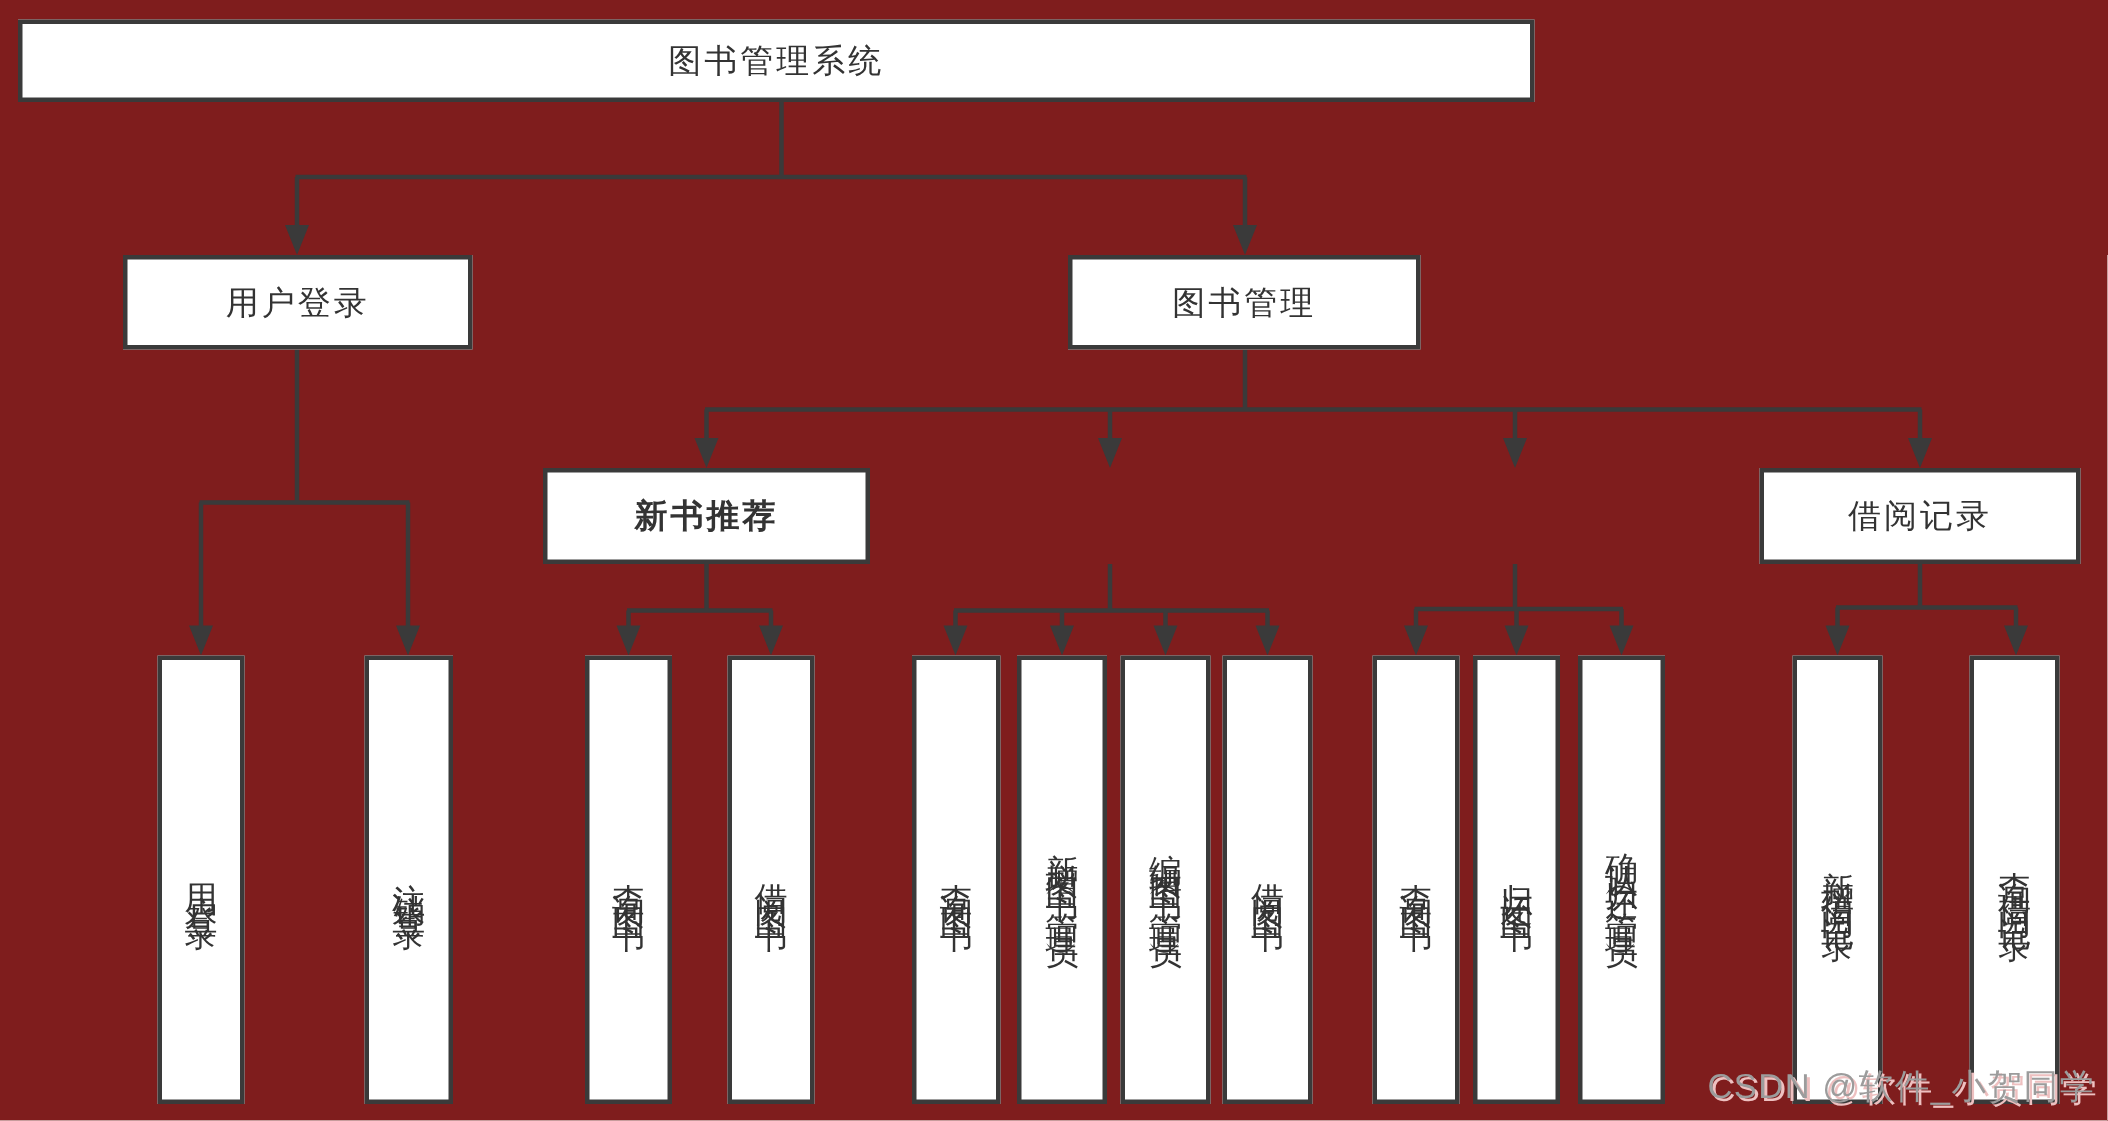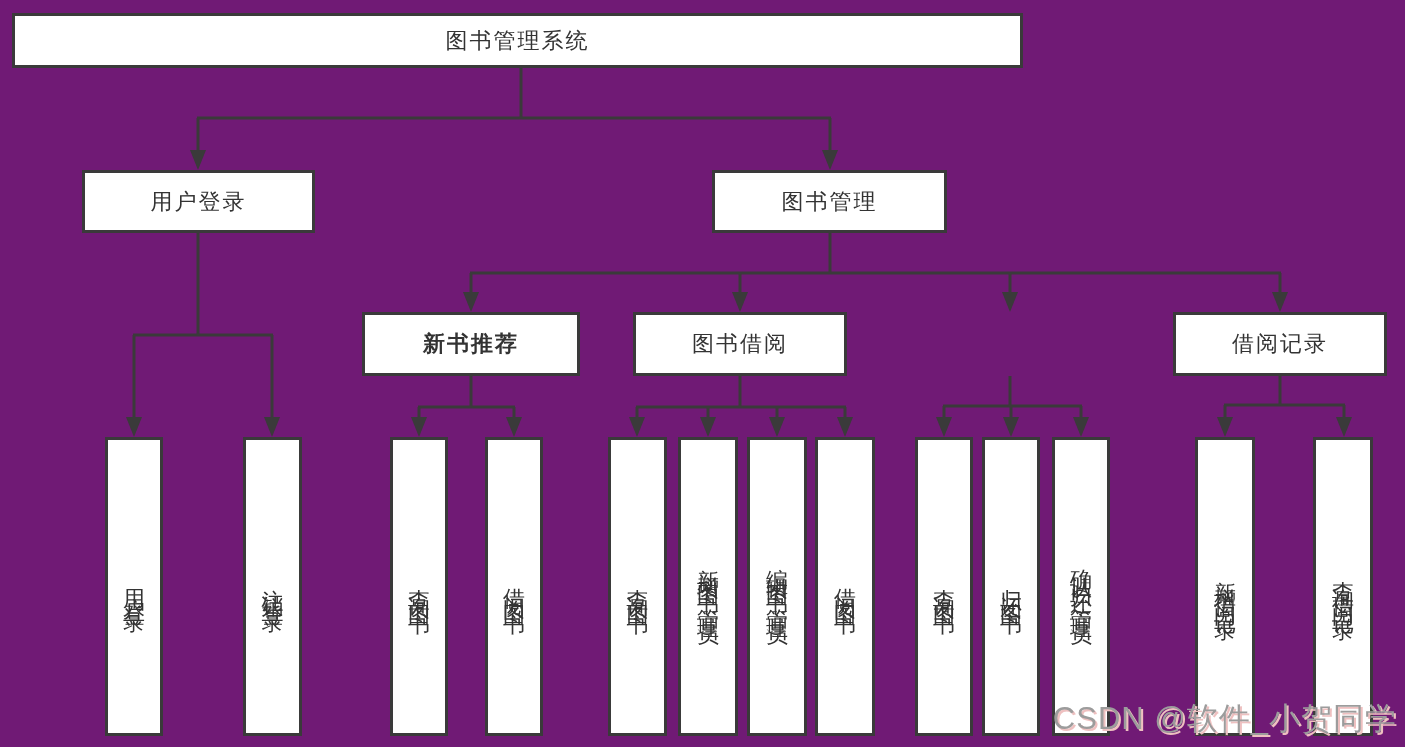--- a/index.html
+++ b/index.html
@@ -1,20 +1,20 @@
 <!DOCTYPE html>
 <html><head>
 <meta charset="utf-8">
 <style>
   html, body { margin: 0; padding: 0; background: #ffffff; }
   .canvas {
     position: relative;
     width: 1405px;
     height: 747px;
-    background: #701a75;
+    background: #7f1d1d;
     font-family: "Liberation Sans", sans-serif;
     overflow: hidden;
   }
   .connectors {
     position: absolute;
     left: 0; top: 0;
     z-index: 0;
   }
   .box {
     position: absolute;
@@ -38,21 +38,21 @@
     font-size: 22px;
     line-height: 1;
     letter-spacing: 8px;
     color: #333333;
     white-space: nowrap;
   }
   .watermark {
     position: absolute;
     right: 8px;
     bottom: 7px;
-    font-size: 31px;
+    font-size: 23px;
     color: #9c9c9c;
     text-shadow: 2px 2px 0 #eec0c0;
     z-index: 2;
     white-space: nowrap;
     letter-spacing: 1px;
   }
 </style>
 </head>
 <body>
 
@@ -98,23 +98,20 @@
   <div class="box" style="left:82px; top:170px; width:233px; height:63px;">
     <span class="hlabel">用户登录</span>
   </div>
   <div class="box" style="left:712px; top:170px; width:235px; height:63px;">
     <span class="hlabel">图书管理</span>
   </div>
 
   <div class="box" style="left:362px; top:312px; width:218px; height:64px;font-weight:bold;">
     <span class="hlabel">新书推荐</span>
   </div>
-  <div class="box" style="left:633px; top:312px; width:214px; height:64px;">
-    <span class="hlabel">图书借阅</span>
-  </div>
   <div class="box" style="left:1173px; top:312px; width:214px; height:64px;">
     <span class="hlabel">借阅记录</span>
   </div>
 
   <div class="box" style="left:105px; top:437px; width:58px; height:299px;">
     <span class="vlabel">用户登录</span>
   </div>
   <div class="box" style="left:243px; top:437px; width:59px; height:299px;">
     <span class="vlabel">注销登录</span>
   </div>

